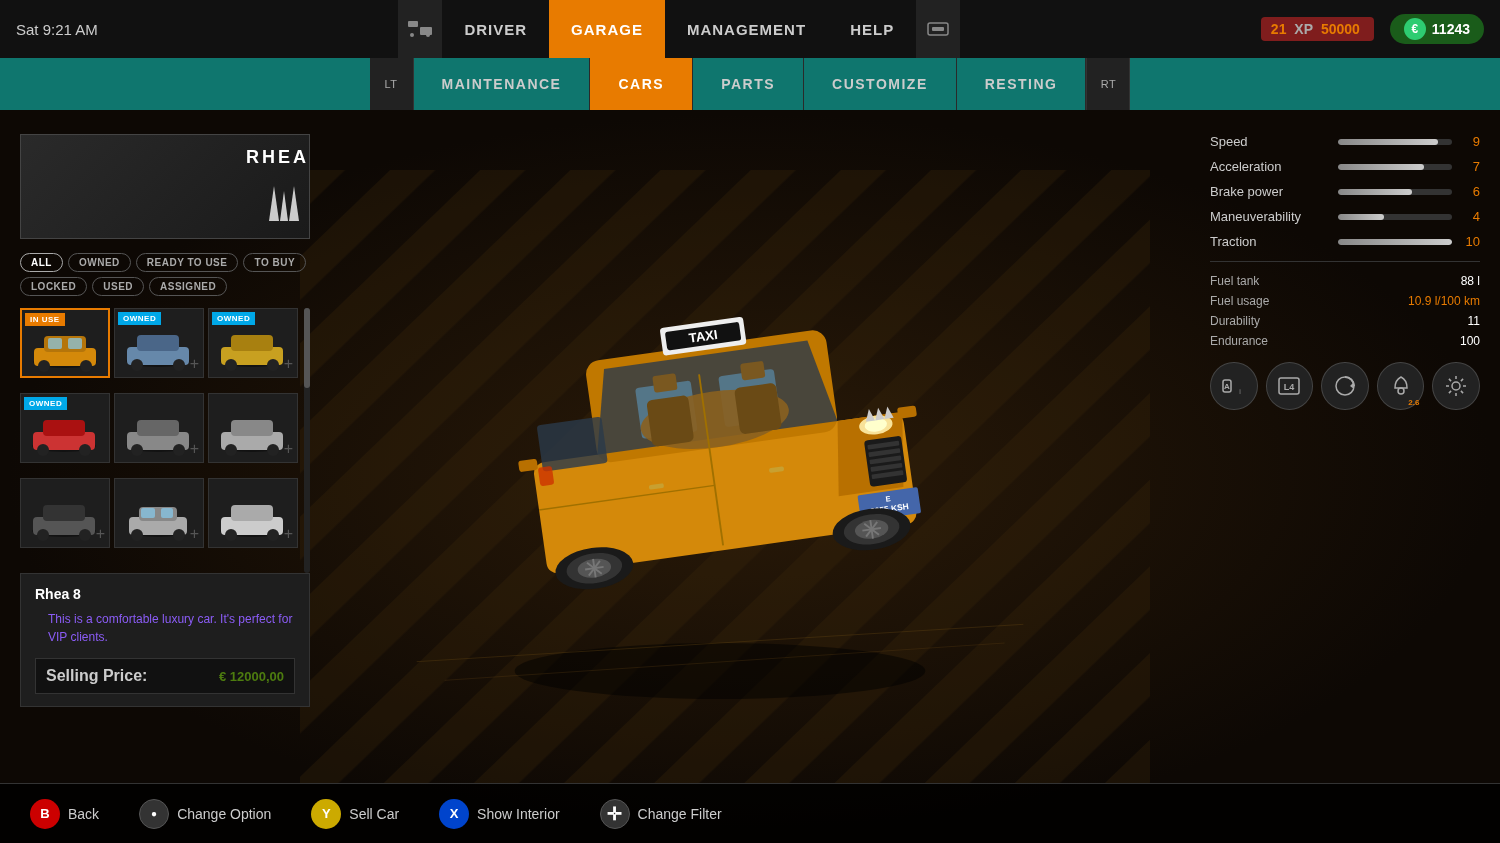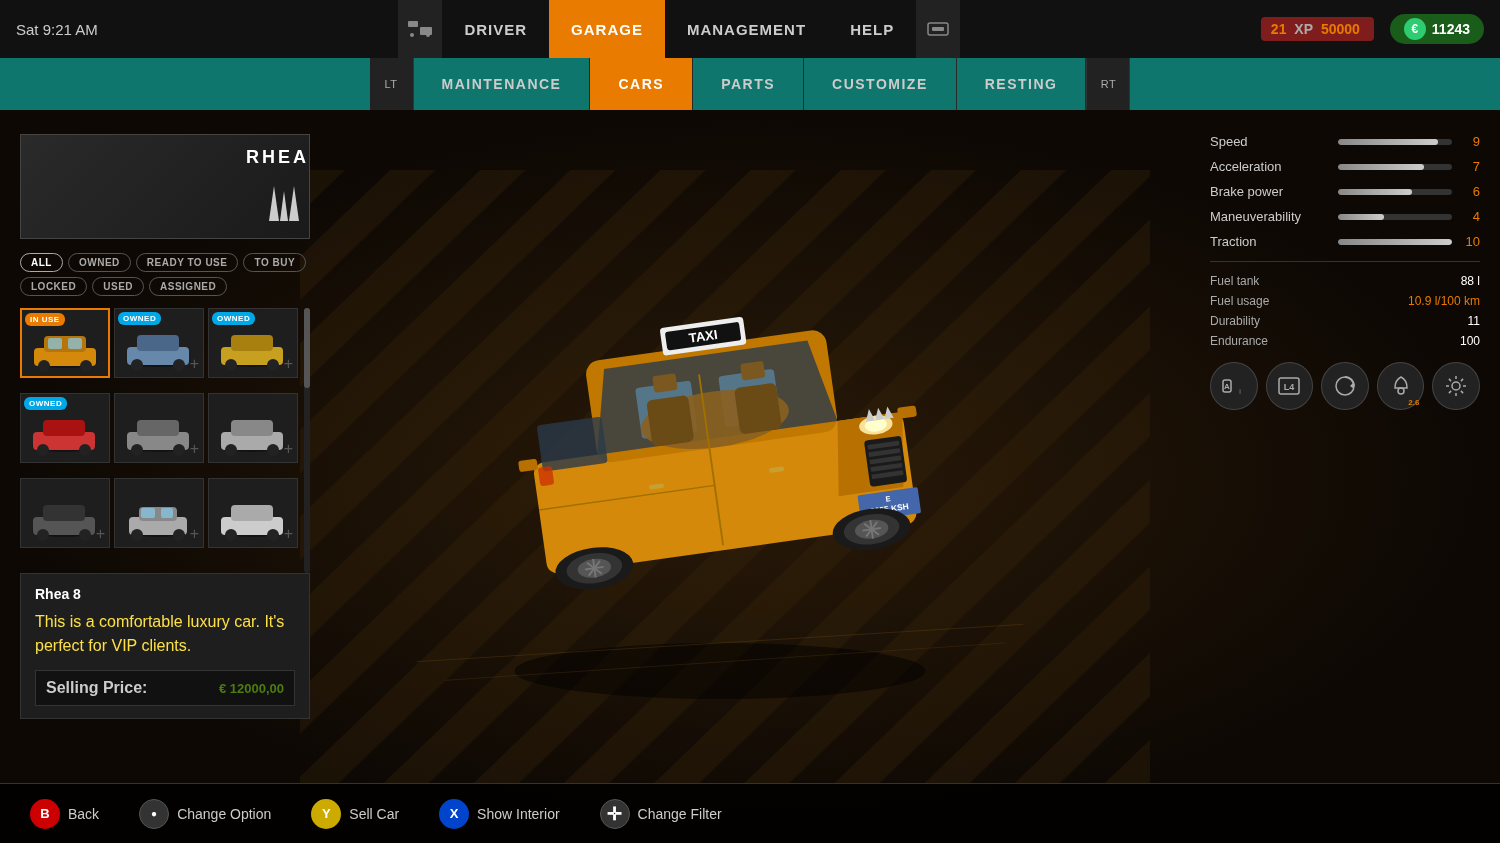--- a/index.html
+++ b/index.html
@@ -201,21 +201,21 @@
     }
     .car-thumb.selected {
       border: 2px solid #e87b00;
     }
     .car-thumb .badge {
       position: absolute;
       top: 3px; left: 3px;
       font-size: 8px;
       font-weight: bold;
       padding: 2px 5px;
-      border-radius: 6px;
+      border-radius: 0;
       letter-spacing: 0.5px;
     }
     .badge.in-use { background: #e87b00; color: #fff; }
     .badge.owned { background: #00a8e8; color: #fff; }
     .car-thumb .plus-icon {
       position: absolute;
       bottom: 4px; right: 4px;
       font-size: 16px;
       color: #555;
     }
@@ -227,24 +227,25 @@
       border: 1px solid #333;
       padding: 12px 14px;
     }
     .car-info-name {
       font-size: 14px;
       font-weight: bold;
       color: #fff;
       margin-bottom: 8px;
     }
     .car-info-desc {
-      font-size: 16px;
-      color: #fde047;
+      font-size: 12px;
+      color: #8b5cf6;
       line-height: 1.5;
       margin-bottom: 12px;
+      margin-left: 13px;
     }
     .car-price-row {
       display: flex;
       justify-content: space-between;
       align-items: center;
       background: #111;
       padding: 8px 10px;
       border: 1px solid #333;
     }
     .car-price-label { font-size: 16px; font-weight: bold; color: #ccc; }

